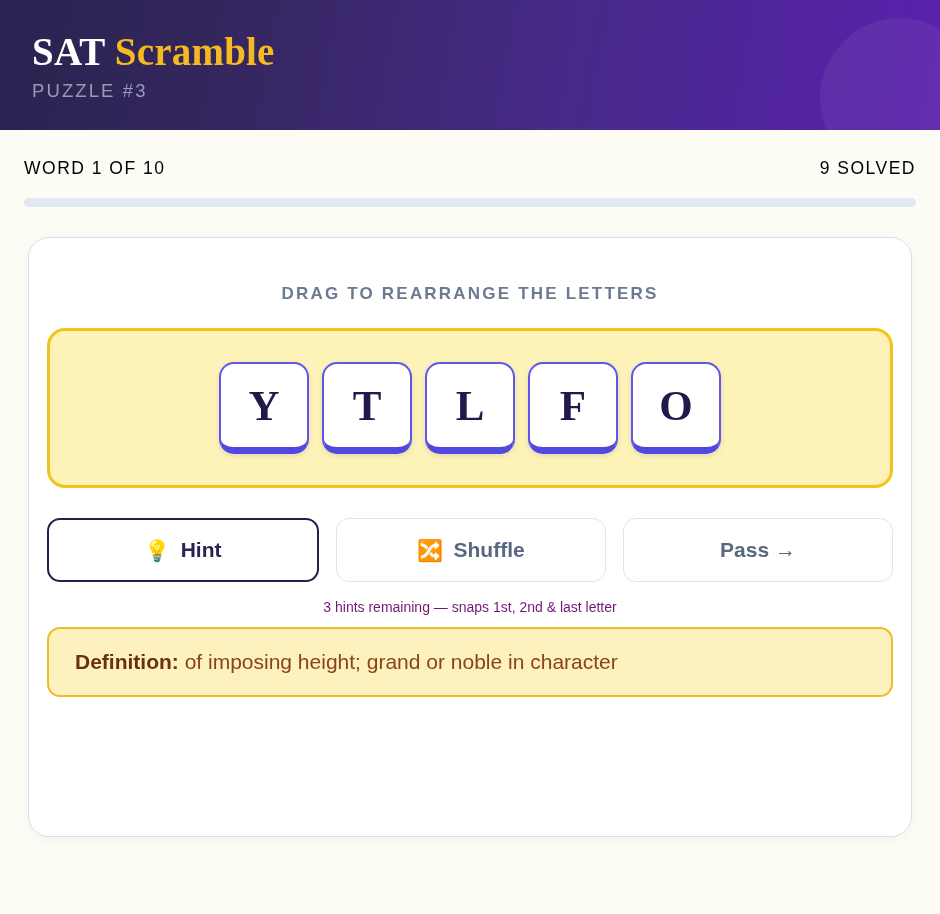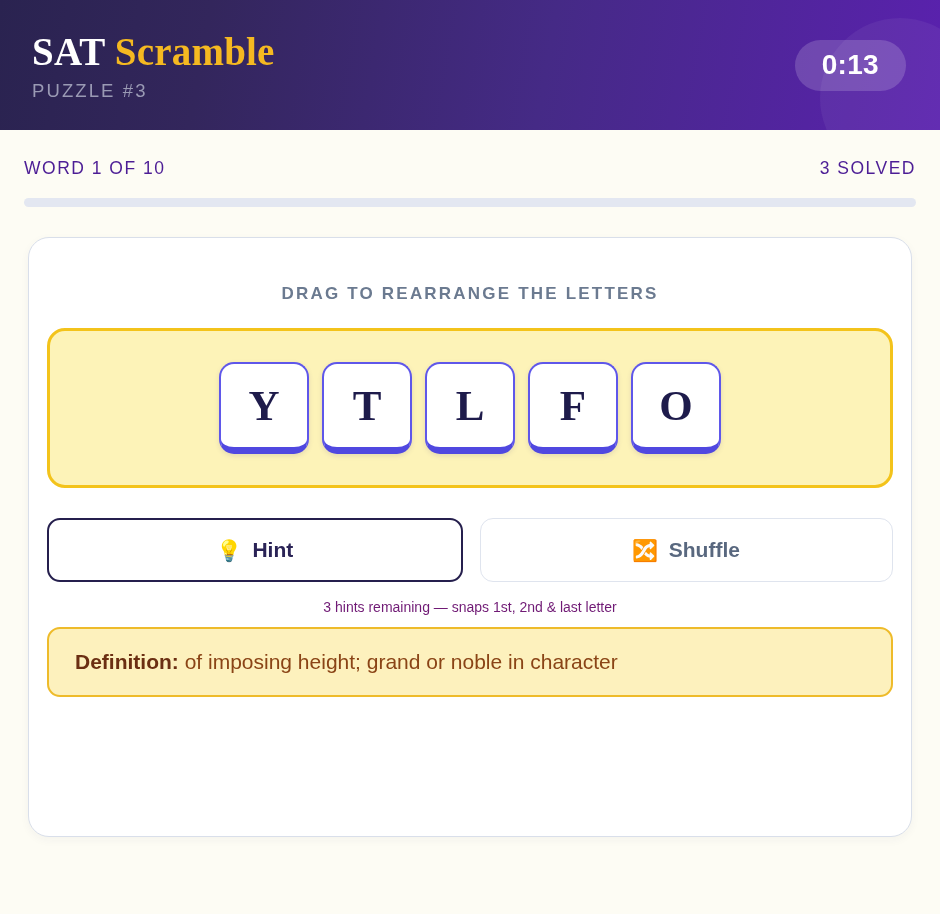--- a/index.html
+++ b/index.html
@@ -80,21 +80,21 @@
   }
   .progress-row {
     display: flex;
     align-items: baseline;
     justify-content: space-between;
   }
   .progress-label {
     font-size: 17.5px;
     font-weight: 400;
     letter-spacing: 1.5px;
-    color: #4c1d95;
+    color: #000000;
   }
   .progress-track {
     margin-top: 19px;
     height: 9px;
     border-radius: 999px;
     background: #e3e7f1;
     overflow: hidden;
   }
   .progress-fill {
     height: 100%;
@@ -213,27 +213,26 @@
 <body>
 
 <div class="header">
   <div class="brand-block">
     <div class="brand-title">
       <span>SAT</span>
       <span class="accent">Scramble</span>
     </div>
     <div class="brand-sub">PUZZLE #3</div>
   </div>
-  <div class="timer-pill">0:13</div>
 </div>
 
 <div class="progress-strip">
   <div class="progress-row">
     <div class="progress-label">WORD 1 OF 10</div>
-    <div class="progress-label">3 SOLVED</div>
+    <div class="progress-label">9 SOLVED</div>
   </div>
   <div class="progress-track">
     <div class="progress-fill" style="width: 0%;"></div>
   </div>
 </div>
 
 <div class="card">
 
   <div class="card-heading">DRAG TO REARRANGE THE LETTERS</div>
 
@@ -247,20 +246,23 @@
 
   <div class="actions">
     <div class="btn primary">
       <span class="btn-emoji">💡</span>
       <span>Hint</span>
     </div>
     <div class="btn">
       <span class="btn-emoji">🔀</span>
       <span>Shuffle</span>
     </div>
+    <div class="btn">
+      <span>Pass →</span>
+    </div>
   </div>
 
   <div class="hints-note">3 hints remaining — snaps 1st, 2nd &amp; last letter</div>
 
   <div class="definition">
     <span class="def-label">Definition:</span><span> of imposing height; grand or noble in character</span>
   </div>
 
 </div>
 

